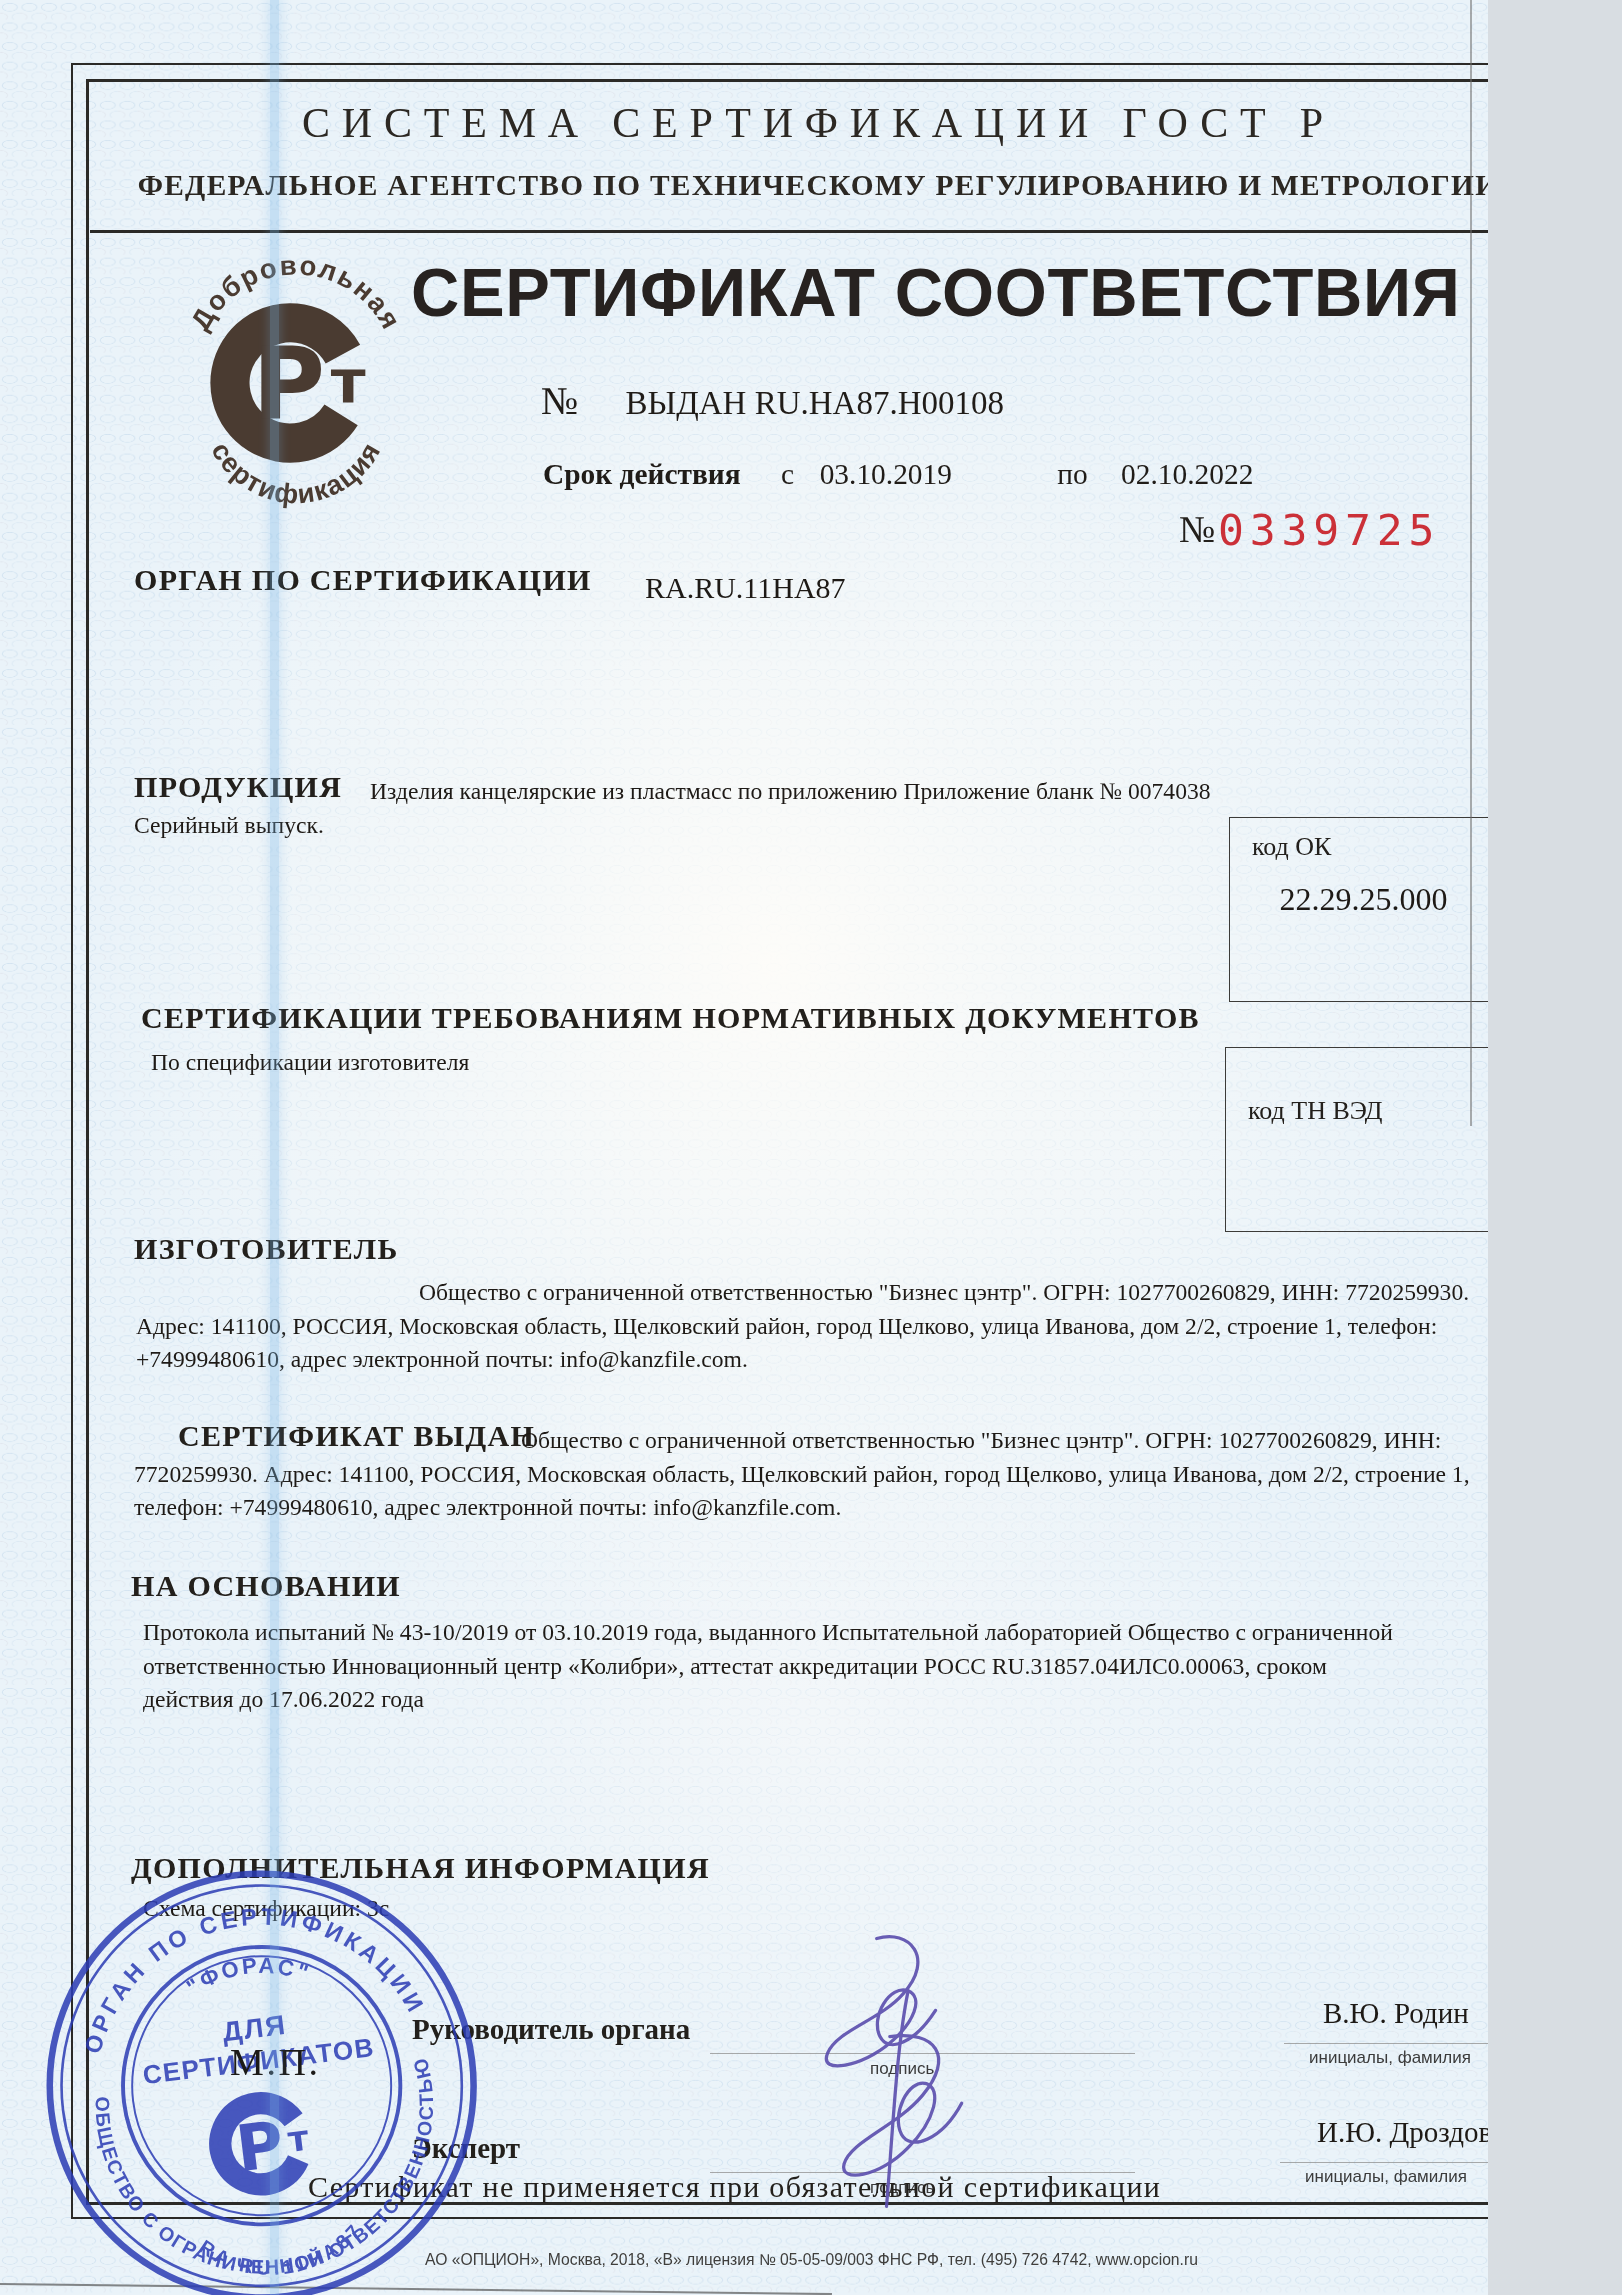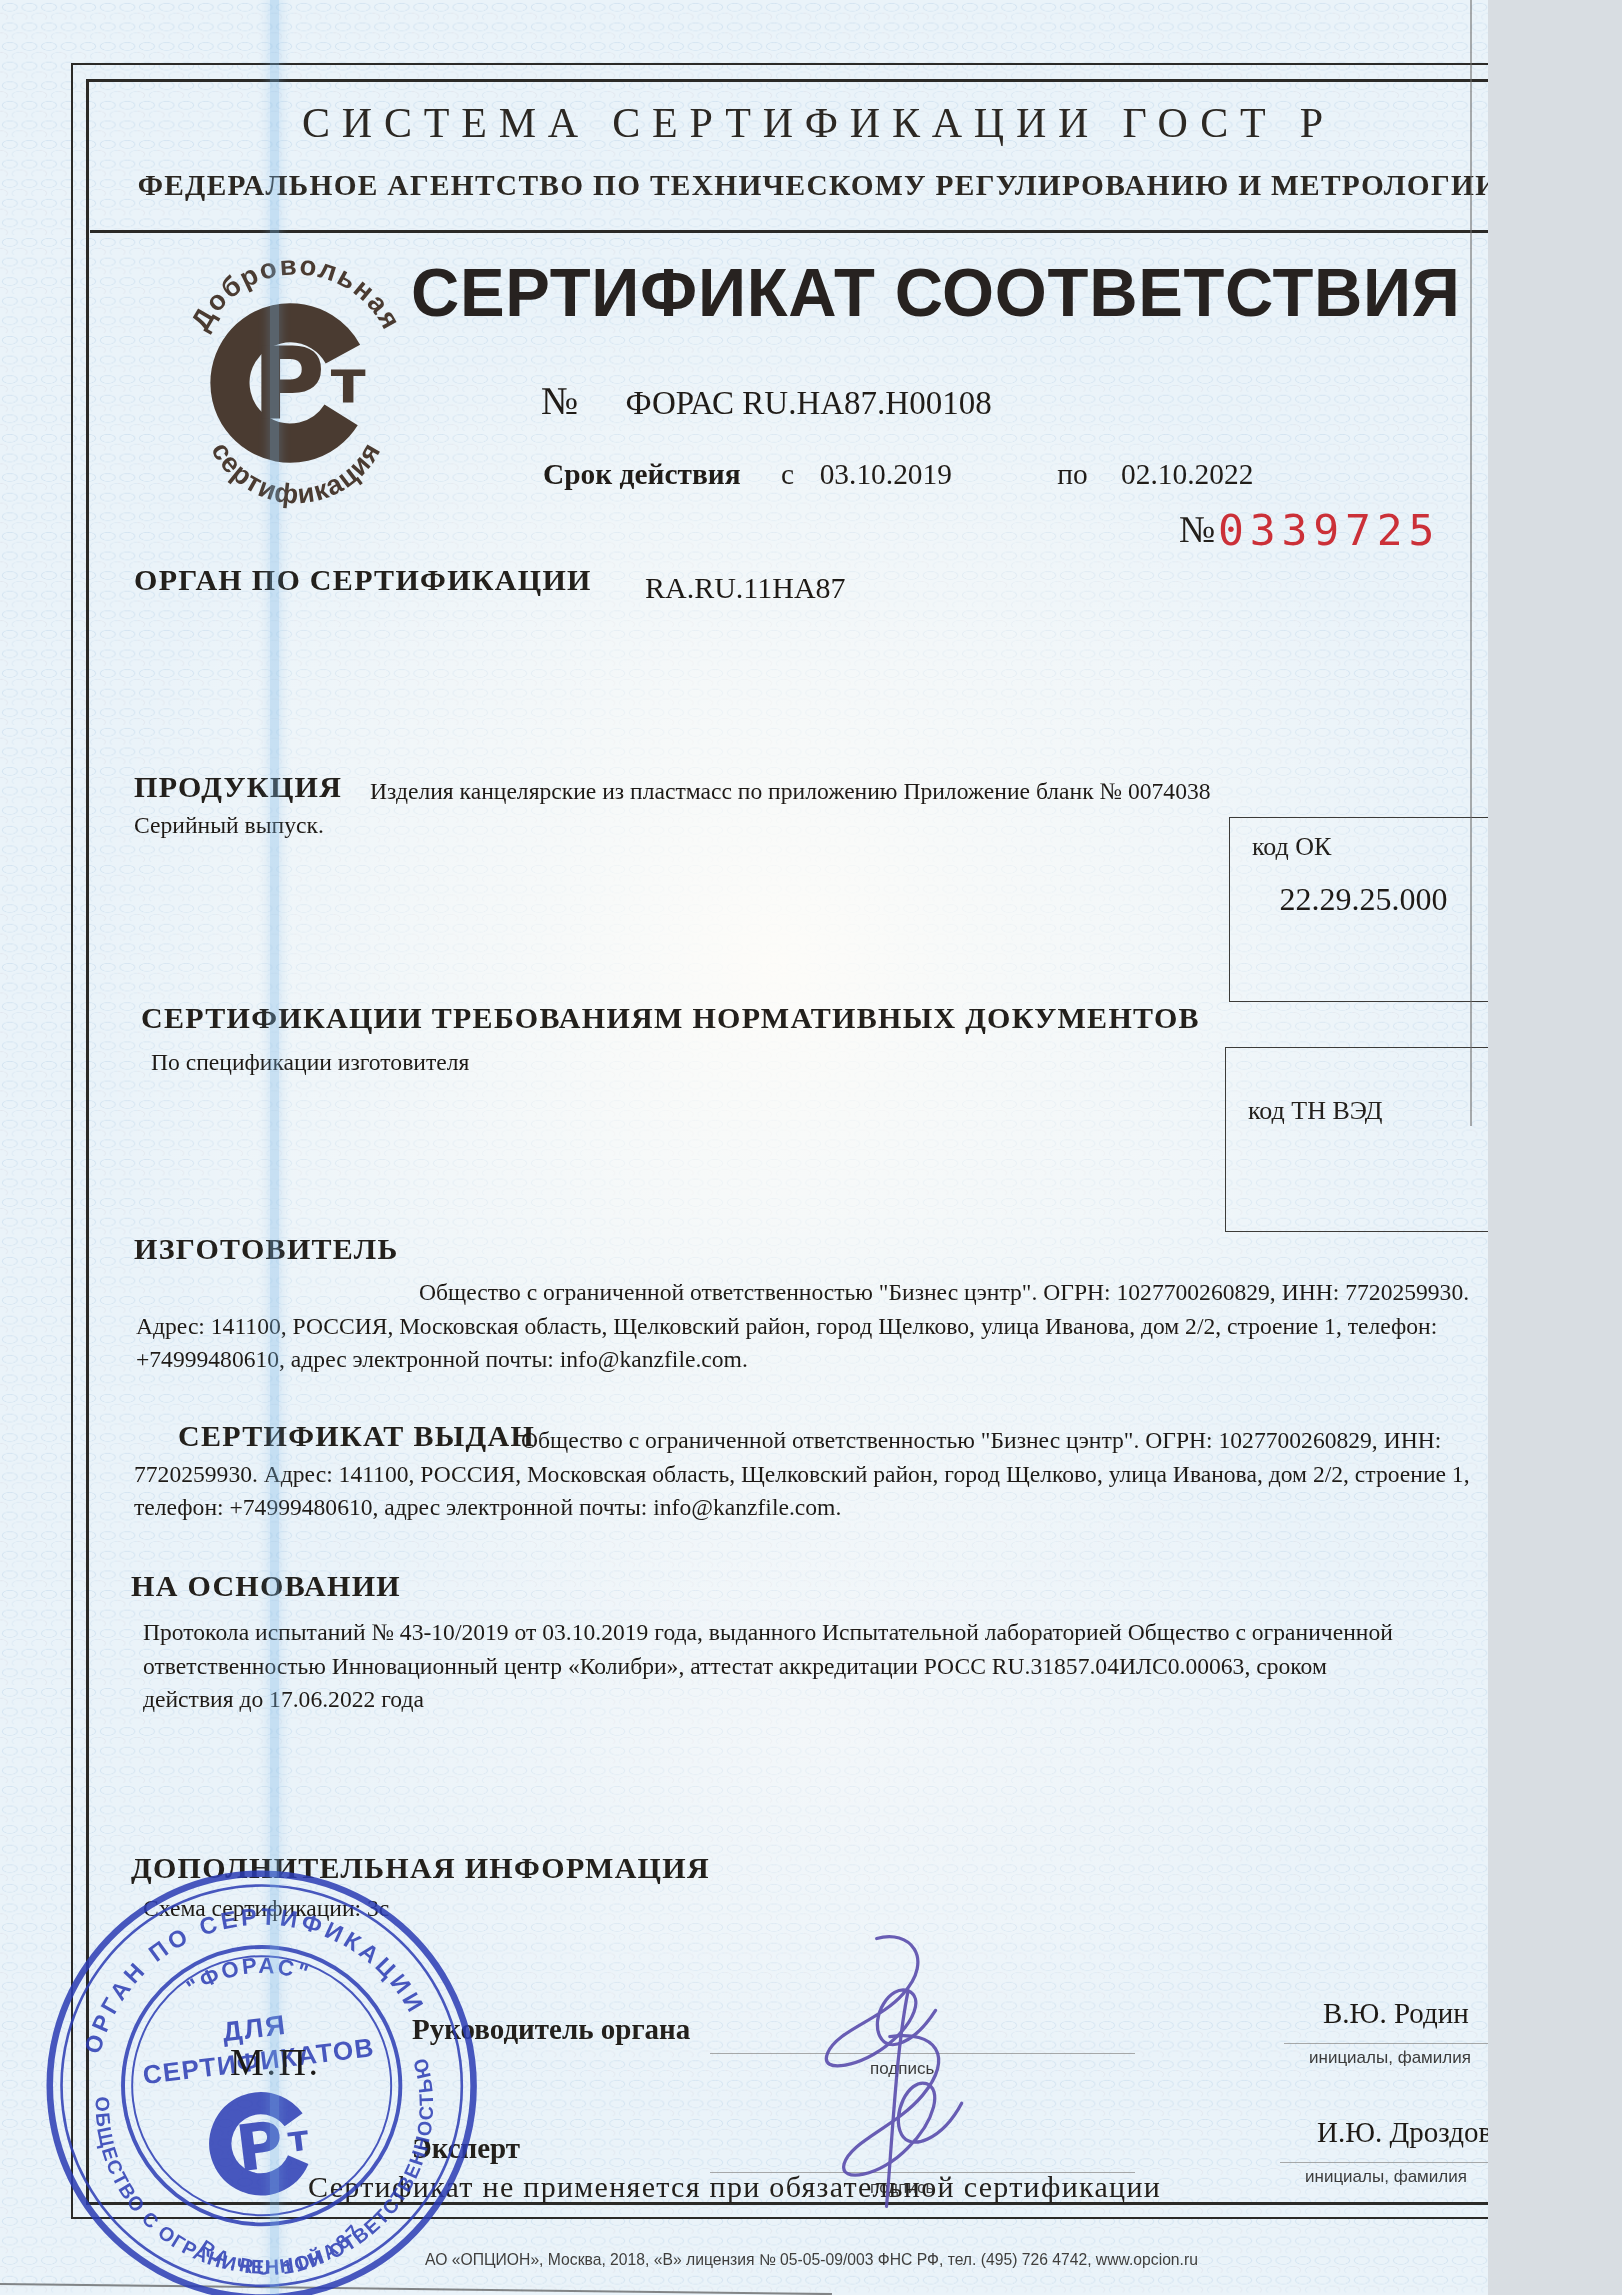--- a/index.html
+++ b/index.html
@@ -94,21 +94,21 @@
       <circle cx="196" cy="208" r="92" fill="none" stroke="#4a3b31" stroke-width="60" stroke-dasharray="480 98" transform="rotate(32 196 208)"></circle>
       <text x="138" y="262" font-family="DejaVu Sans,sans-serif" font-size="152" font-weight="700" fill="#4a3b31">Р</text>
       <text x="258" y="238" font-family="DejaVu Sans,sans-serif" font-size="92" font-weight="700" fill="#4a3b31">т</text>
     </g>
   </svg>
 
   <div class="doc-title">СЕРТИФИКАТ СООТВЕТСТВИЯ</div>
 
   <div class="cert-no-row">
     <span class="no">№</span>
-    <span>ФОРАС RU.HA87.H00108</span>
+    <span>ВЫДАН RU.HA87.H00108</span>
   </div>
 
   <div class="validity-row">
     <b>Срок действия</b>
     <span style="margin-left:33px">с</span>
     <span style="margin-left:18.3px">03.10.2019</span>
     <span style="margin-left:98px">по</span>
     <span style="margin-left:26px">02.10.2022</span>
   </div>
 

